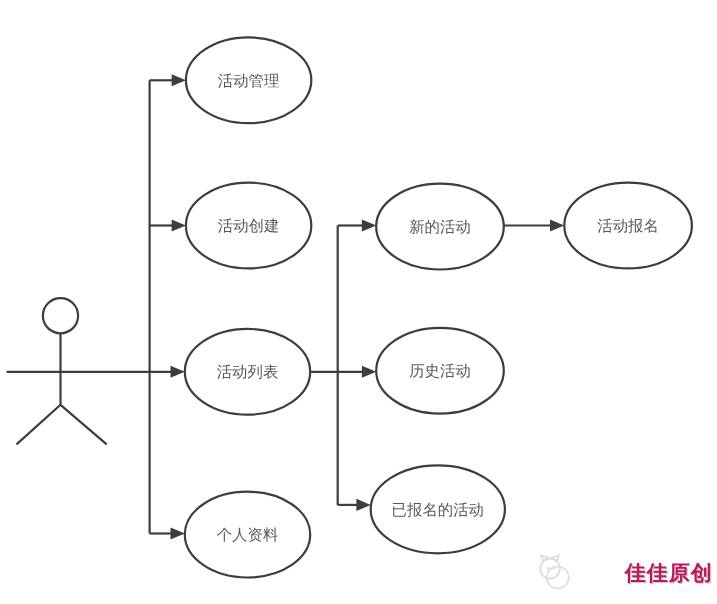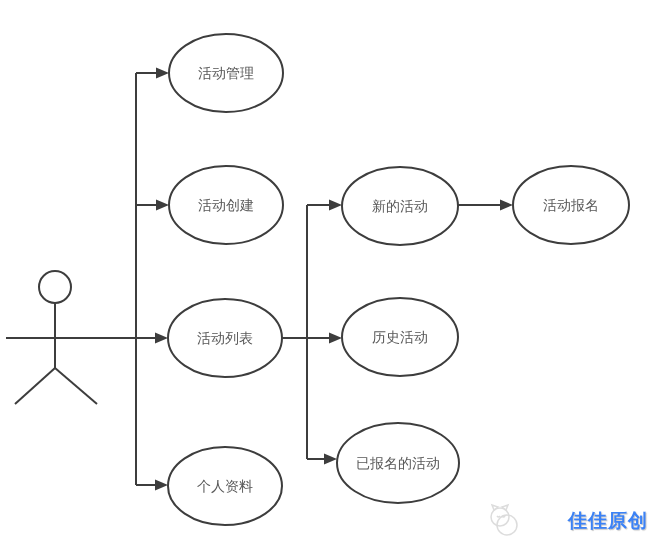--- a/index.html
+++ b/index.html
@@ -49,21 +49,21 @@
     display: flex;
     align-items: center;
     gap: 5px;
     pointer-events: none;
   }
   .watermark-logo { opacity: 0.9; }
   .watermark-text {
     font-size: 19px;
     font-weight: bold;
     letter-spacing: 1px;
-    color: #3b82f6;
+    color: #be185d;
     text-shadow: 1px 1px 1px #c4c4c4, -1px -1px 1px #ffffff;
     margin-left: 43px;
   }
 </style>
 </head>
 <body>
 
 <div class="canvas">
   <svg width="652" height="549" viewBox="0 0 652 549">
 

